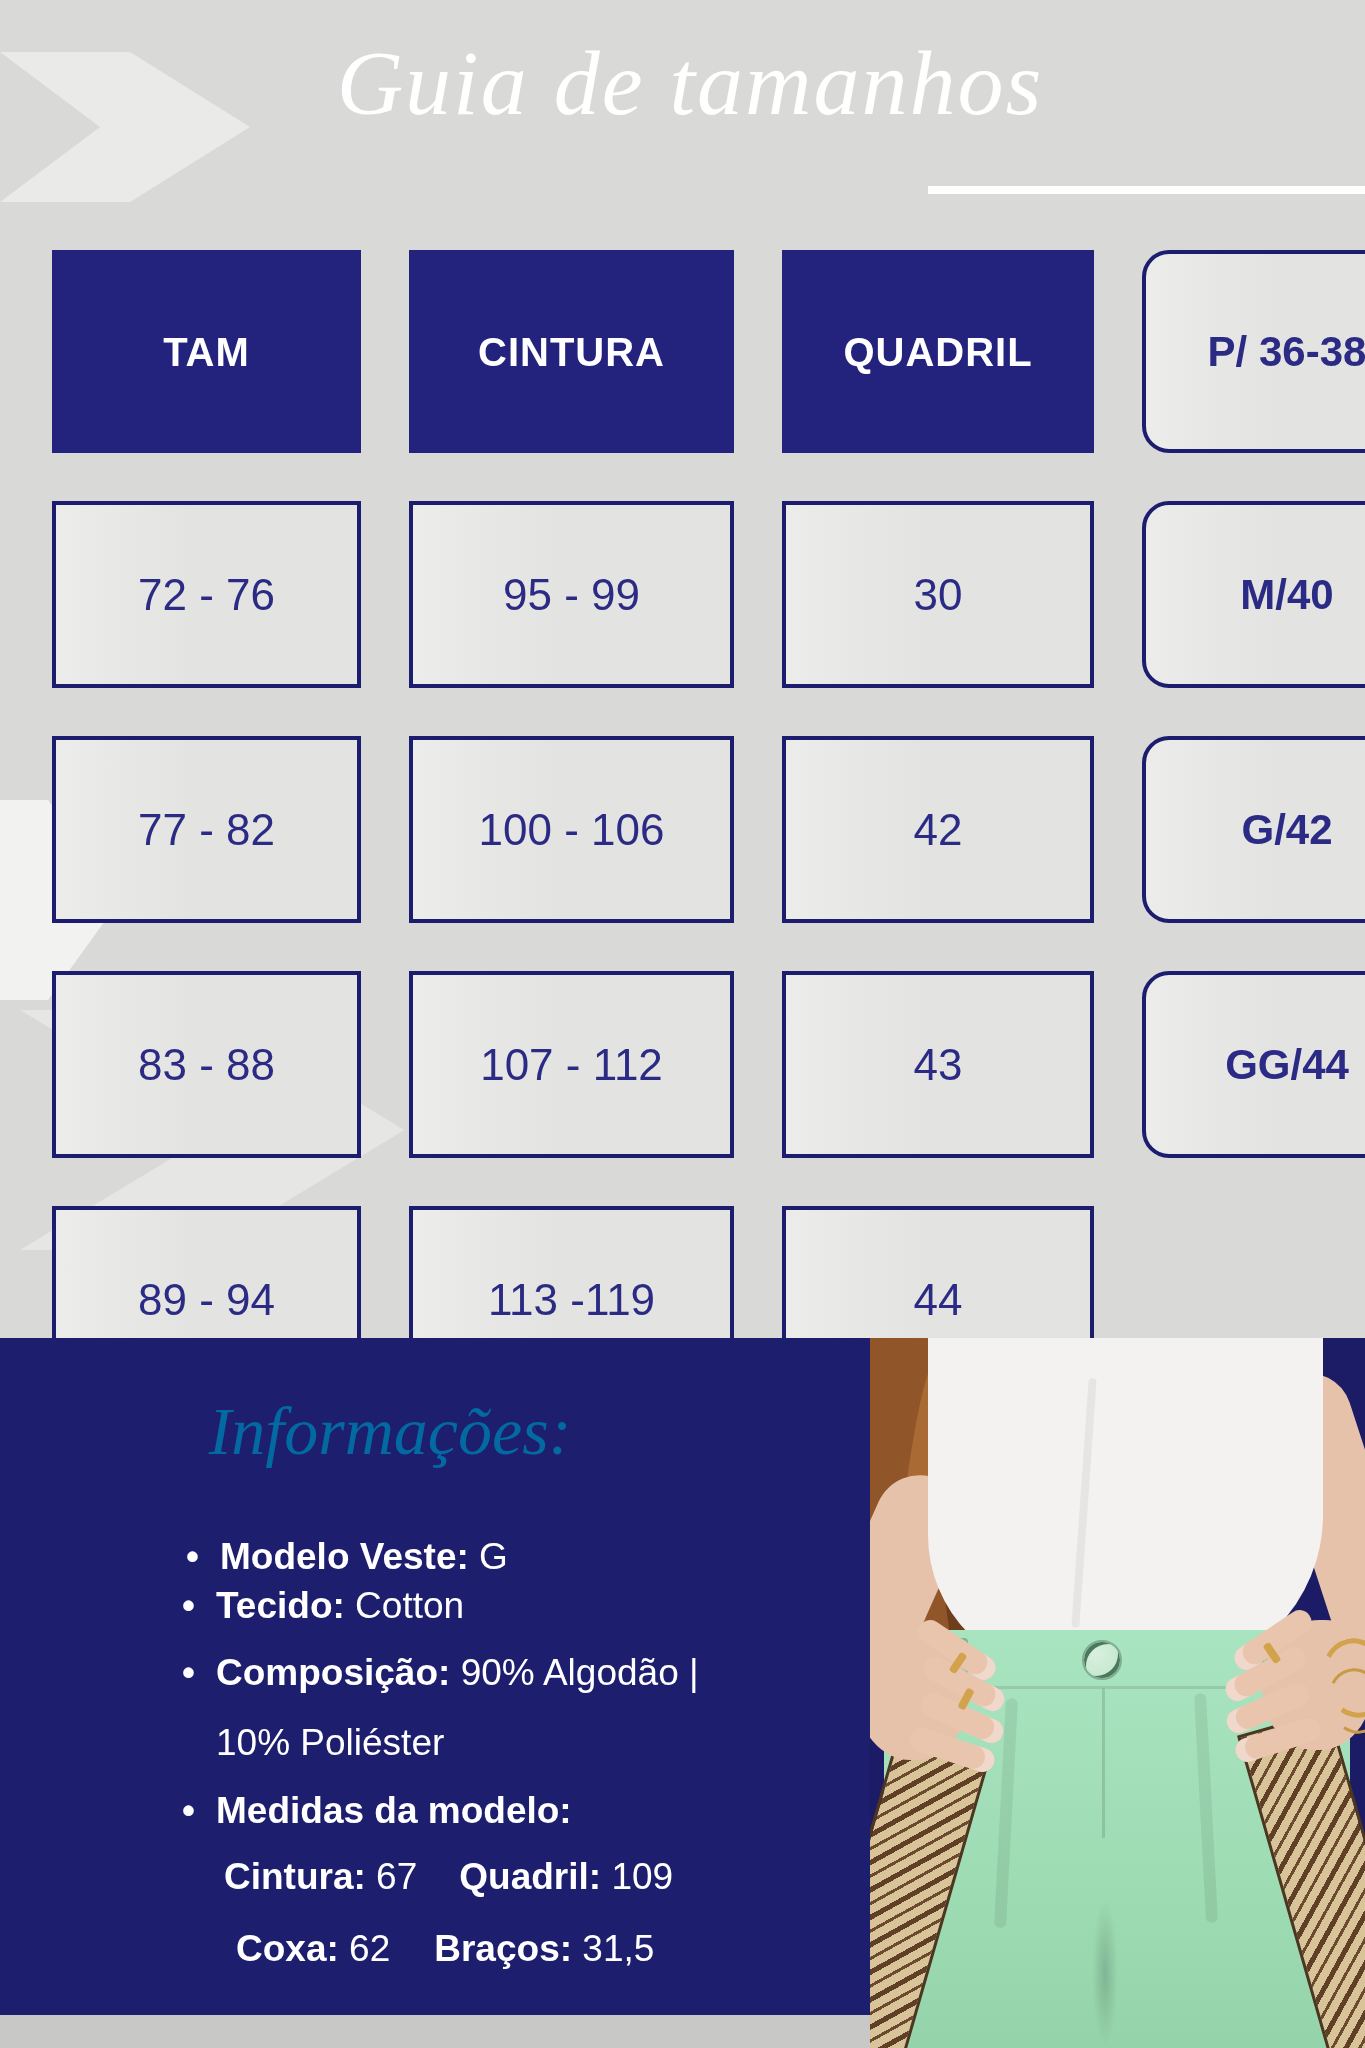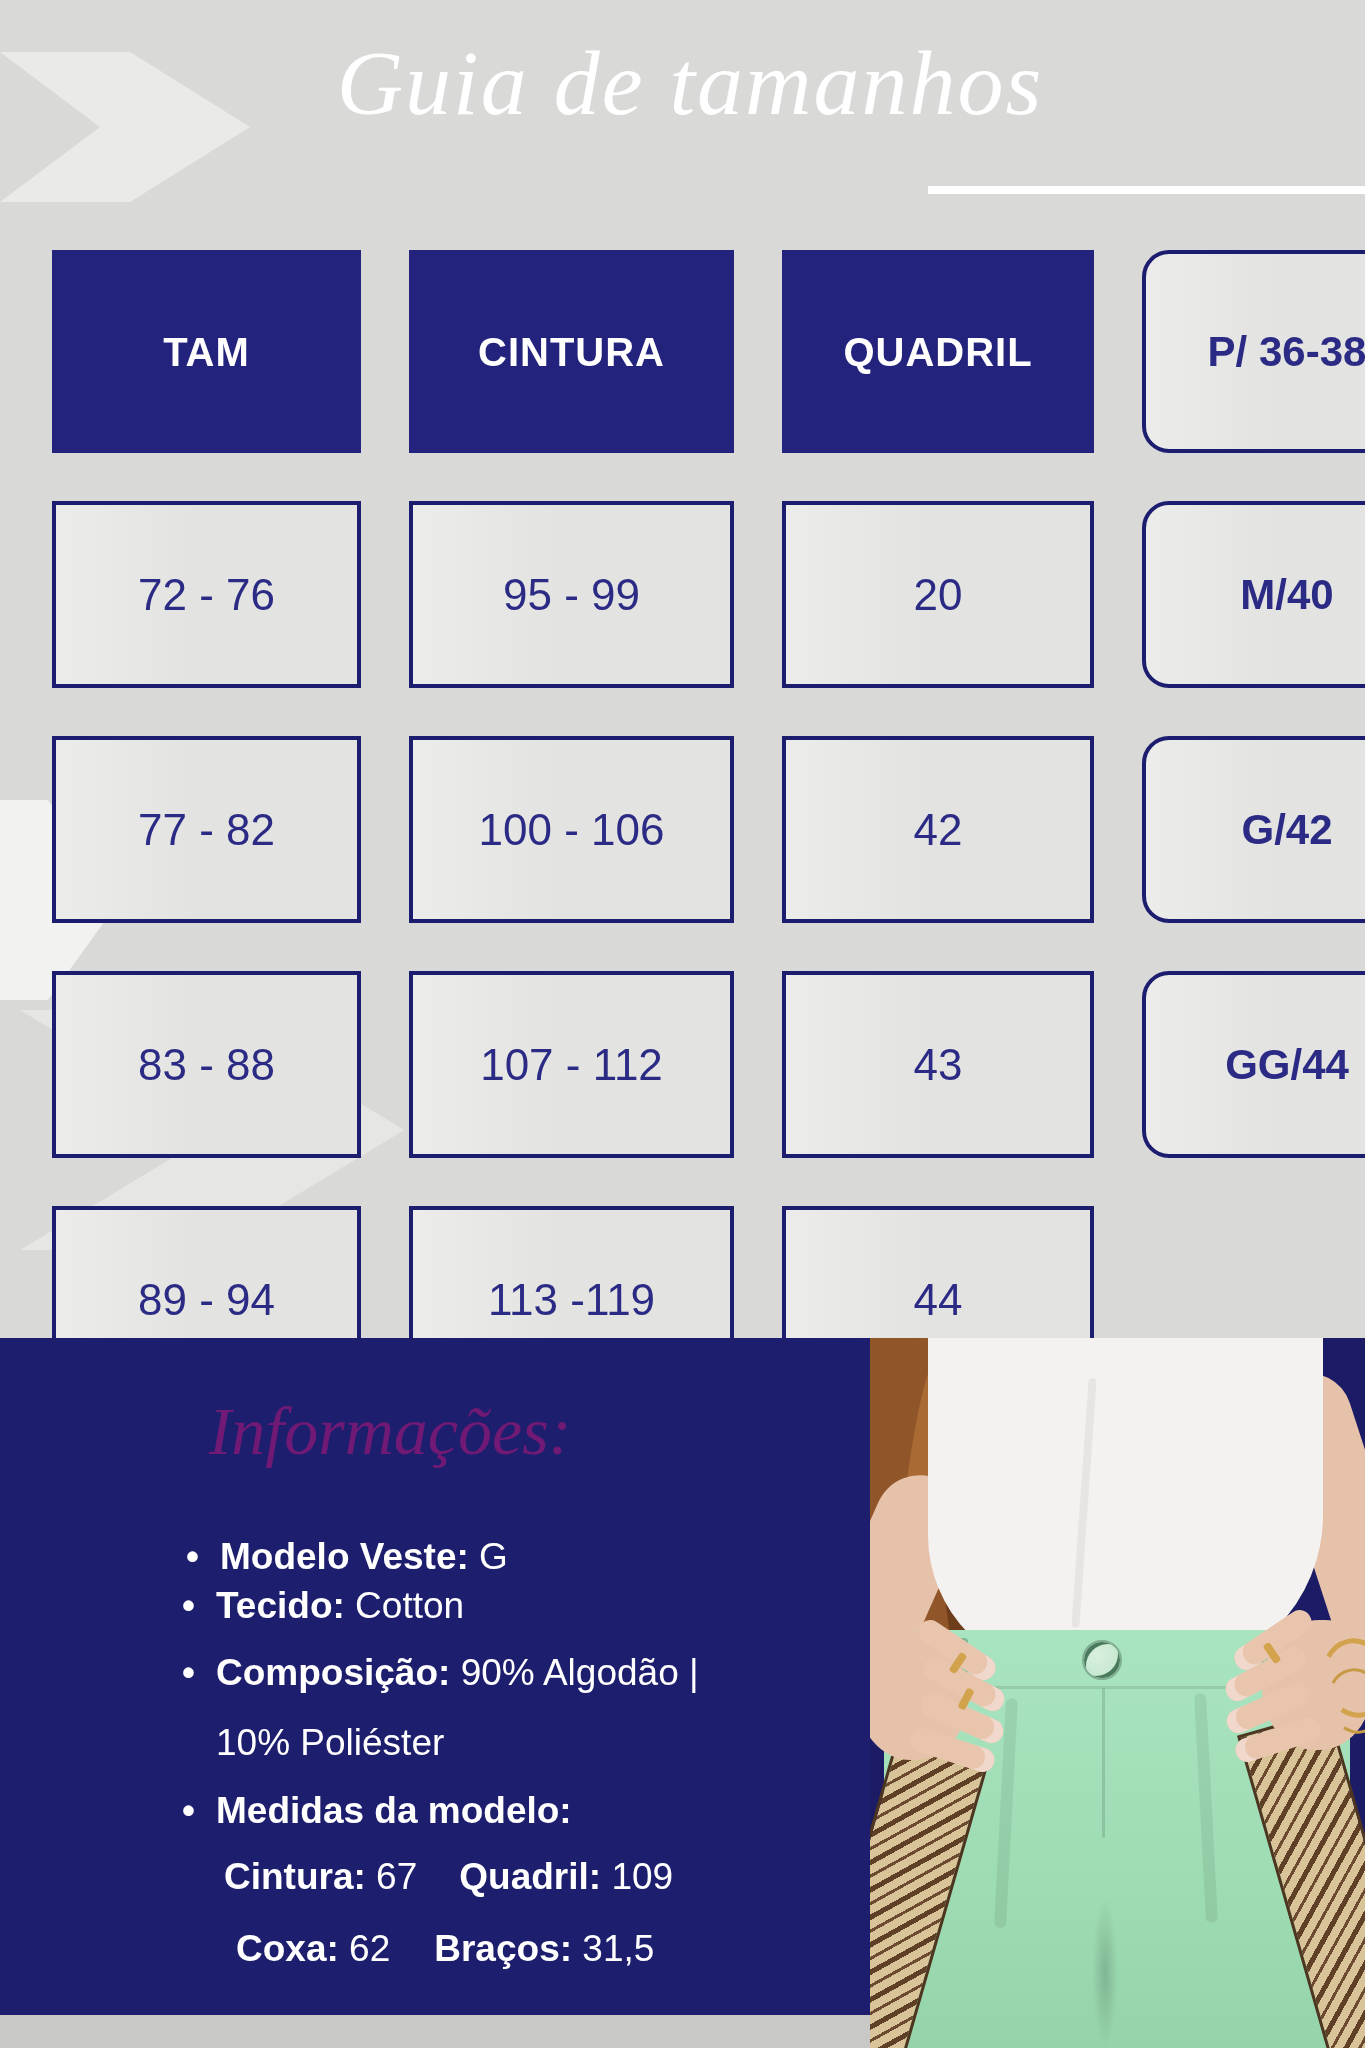--- a/index.html
+++ b/index.html
@@ -40,21 +40,21 @@
     border:4px solid #1d1d70;box-sizing:border-box;
     display:flex;align-items:center;justify-content:center;
     font-size:44px;color:#2b2b85;
   }
   .dcell.size{font-weight:bold;font-size:42px;border-radius:27px;}
   
   .info-panel{position:absolute;left:0;top:1338px;width:1365px;height:677px;background:#1e1e6e;}
   .info-title{
     position:absolute;left:130px;top:1392px;width:520px;text-align:center;
     font-family:"Liberation Serif","DejaVu Serif",serif;font-style:italic;
-    font-size:68px;color:#701a75;white-space:nowrap;
+    font-size:68px;color:#0369a1;white-space:nowrap;
   }
   .bullet{position:absolute;color:#ffffff;font-size:37px;white-space:nowrap;}
   .bullet .dot{display:inline-block;width:34px;font-weight:bold;}
   .bullet .lab{font-weight:bold;}
   .cont-line{position:absolute;color:#ffffff;font-size:37px;white-space:nowrap;}
   .meas-line{position:absolute;color:#ffffff;font-size:37px;display:flex;white-space:nowrap;}
   .meas-line .lab{font-weight:bold;}
   
   .bottom-strip{position:absolute;left:0;top:2015px;width:1365px;height:33px;background:#c8c8c6;}
   
@@ -113,21 +113,21 @@
 <div class="title-underline"></div>
 
 <div class="size-table">
   <div class="hcell">TAM</div>
   <div class="hcell">CINTURA</div>
   <div class="hcell">QUADRIL</div>
 
   <div class="dcell size">P/ 36-38</div>
   <div class="dcell">72 - 76</div>
   <div class="dcell">95 - 99</div>
-  <div class="dcell">20</div>
+  <div class="dcell">30</div>
 
   <div class="dcell size">M/40</div>
   <div class="dcell">77 - 82</div>
   <div class="dcell">100 - 106</div>
   <div class="dcell">42</div>
 
   <div class="dcell size">G/42</div>
   <div class="dcell">83 - 88</div>
   <div class="dcell">107 - 112</div>
   <div class="dcell">43</div>

